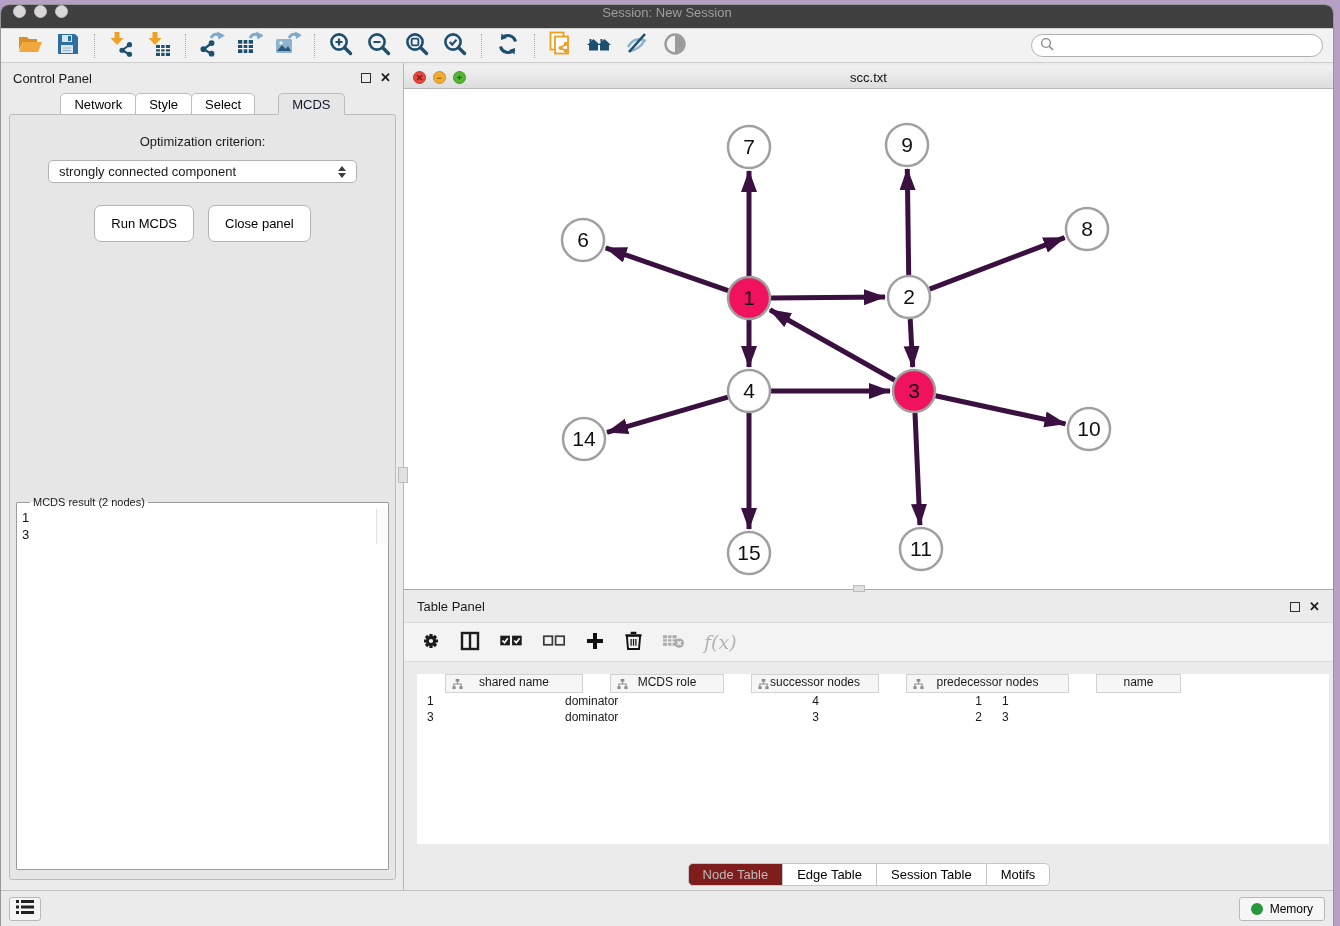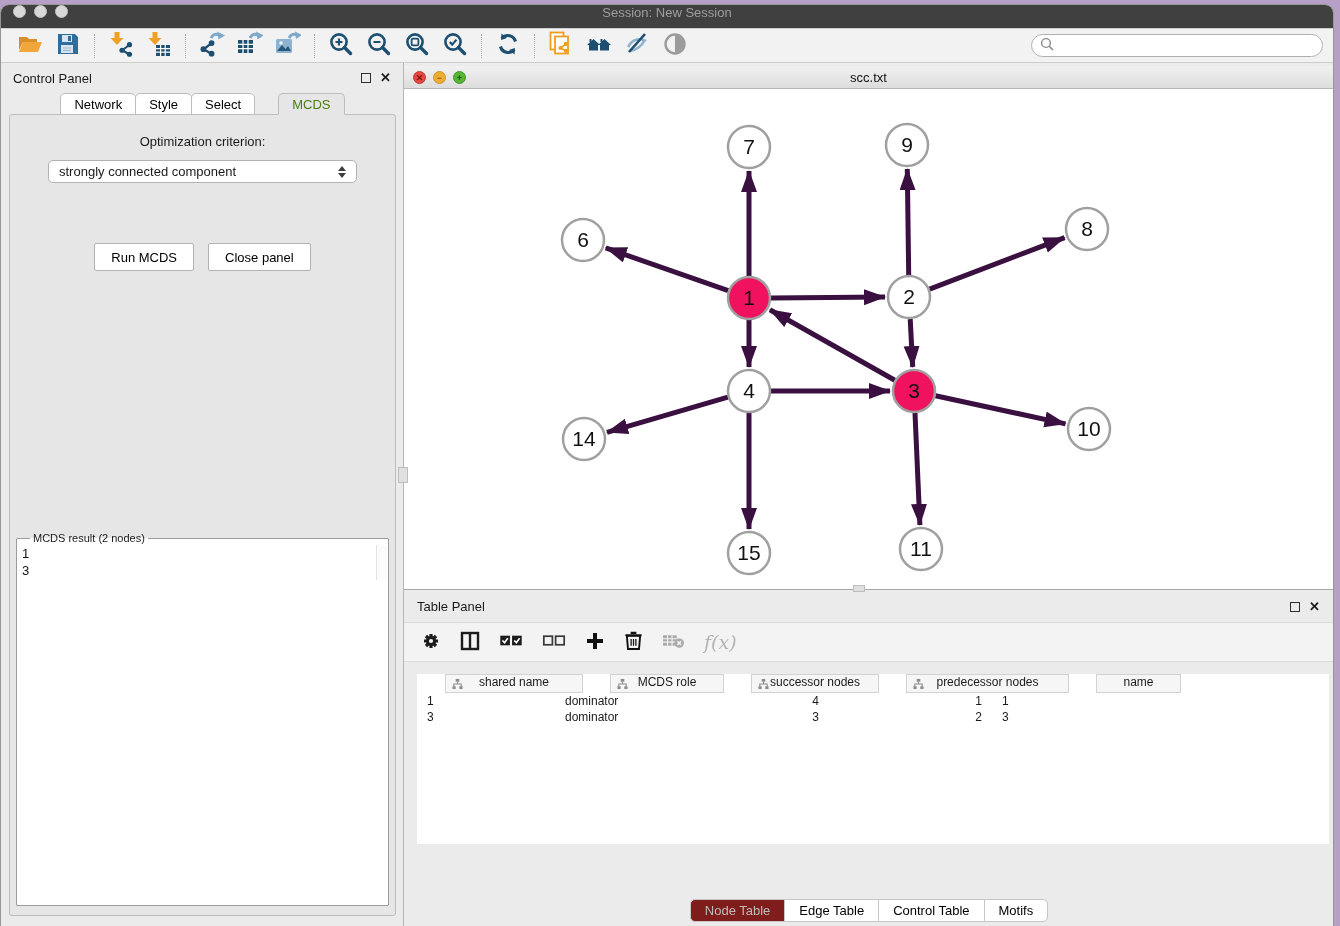--- a/index.html
+++ b/index.html
@@ -26,29 +26,29 @@
 
   
   .cpanel{width:402px;flex:none;display:flex;flex-direction:column;background:#ebebeb;}
   .cpanel-head{height:30px;display:flex;align-items:center;padding:0 12px;}
   .panel-title{font-size:13px;}
   .panel-btns{margin-left:auto;display:flex;gap:9px;align-items:center;}
   .sq-icon{width:10px;height:10px;border:1.5px solid #2e2e2e;display:inline-block;}
   .x-icon{font-size:13px;font-weight:bold;color:#1c1c1c;line-height:10px;}
   .tabs-row{display:flex;justify-content:center;position:relative;z-index:2;margin-bottom:-1px;}
   .tab{border:1px solid #bdbdbd;background:#fff;padding:2px 13px;font-size:13px;border-radius:5px 5px 0 0;margin-right:-1px;height:22px;cursor:default;}
-  .tab.active{background:#e6e6e6;color:#4d7c0f;border-bottom-color:#e6e6e6;margin-left:24px;}
+  .tab.active{background:#e6e6e6;color:#0f172a;border-bottom-color:#e6e6e6;margin-left:24px;}
   .cpanel-body{flex:1;margin:0 7px 10px 8px;border:1px solid #bdbdbd;background:#e6e6e6;border-radius:3px;display:flex;flex-direction:column;padding-top:19px;min-height:0;}
   .opt-label{text-align:center;font-size:13px;}
-  .select{margin:11px 38px 4px;height:23px;background:#fff;border:1px solid #b2b2b2;border-radius:5px;display:flex;align-items:center;padding:0 10px;font-size:13px;}
+  .select{margin:11px 38px 10px;height:23px;background:#fff;border:1px solid #b2b2b2;border-radius:5px;display:flex;align-items:center;padding:0 10px;font-size:13px;}
   .chevrons{margin-left:auto;display:flex;flex-direction:column;gap:2px;}
   .chev-up{width:0;height:0;border-left:4px solid transparent;border-right:4px solid transparent;border-bottom:5px solid #3d3d3d;}
   .chev-down{width:0;height:0;border-left:4px solid transparent;border-right:4px solid transparent;border-top:5px solid #3d3d3d;}
   .btn-row{display:flex;justify-content:center;gap:14px;margin-top:12px;}
-  .btn{background:#fff;border:1px solid #b2b2b2;border-radius:2px;padding:0 16px;font-size:13px;height:28px;font-family:"Liberation Sans",sans-serif;cursor:default;margin-top:44px;}
+  .btn{background:#fff;border:1px solid #b2b2b2;border-radius:7px;padding:0 16px;font-size:13px;height:37px;font-family:"Liberation Sans",sans-serif;cursor:default;}
   fieldset.result{margin:auto 6px 9px 6px;border:1px solid #9c9c9c;background:#fff;height:374px;position:relative;padding:1px 16px 2px 5px;border-radius:1px;}
   fieldset.result legend{font-size:11px;margin-left:8px;padding:0 3px;}
   .result pre{font-family:"Liberation Sans",sans-serif;font-size:13px;line-height:17px;color:#111;}
   .scroll-track{position:absolute;top:1px;bottom:1px;right:1px;width:11px;background:#fbfbfb;border-left:1px solid #e3e3e3;}
 
   
   .right-col{flex:1;display:flex;flex-direction:column;border-left:1px solid #b7b7b7;min-width:0;padding-top:3px;background:#ebebeb;}
 
   
   .net-window{flex:none;display:flex;flex-direction:column;border-bottom:1px solid #a8a8a8;}
@@ -487,23 +487,41 @@
                 <div class="td" style="width: 114px; text-align: left;">dominator</div>
                 <div class="td" style="width: 160px; text-align: right;">3</div>
                 <div class="td" style="width: 163px; text-align: right;">2</div>
                 <div class="td" style="width: 85px; text-align: left;">3</div>
               </div>
             </div>
         </div>
         <div class="tp-tabs">
           <button class="btab active">Node Table</button>
           <button class="btab">Edge Table</button>
-          <button class="btab">Control Table</button>
+          <button class="btab">Session Table</button>
           <button class="btab">Motifs</button>
         </div>
       </div>
     </div>
   </div>
 
+  <div class="statusbar">
+    <button class="list-btn">
+        <span><svg width="20" height="16" viewBox="0 0 20 16">
+            <g fill="#222">
+              <rect x="1" y="1" width="3" height="3"></rect>
+              <rect x="1" y="6.5" width="3" height="3"></rect>
+              <rect x="1" y="12" width="3" height="3"></rect>
+              <rect x="6" y="1" width="13" height="3"></rect>
+              <rect x="6" y="6.5" width="13" height="3"></rect>
+              <rect x="6" y="12" width="13" height="3"></rect>
+            </g>
+          </svg></span>
+      </button>
+    <button class="mem-btn">
+      <span class="mem-dot"></span>
+      <span>Memory</span>
+    </button>
+  </div>
 
   <span class="v-handle"></span>
   <span class="h-handle"></span>
 </div>
 
 </body></html>

